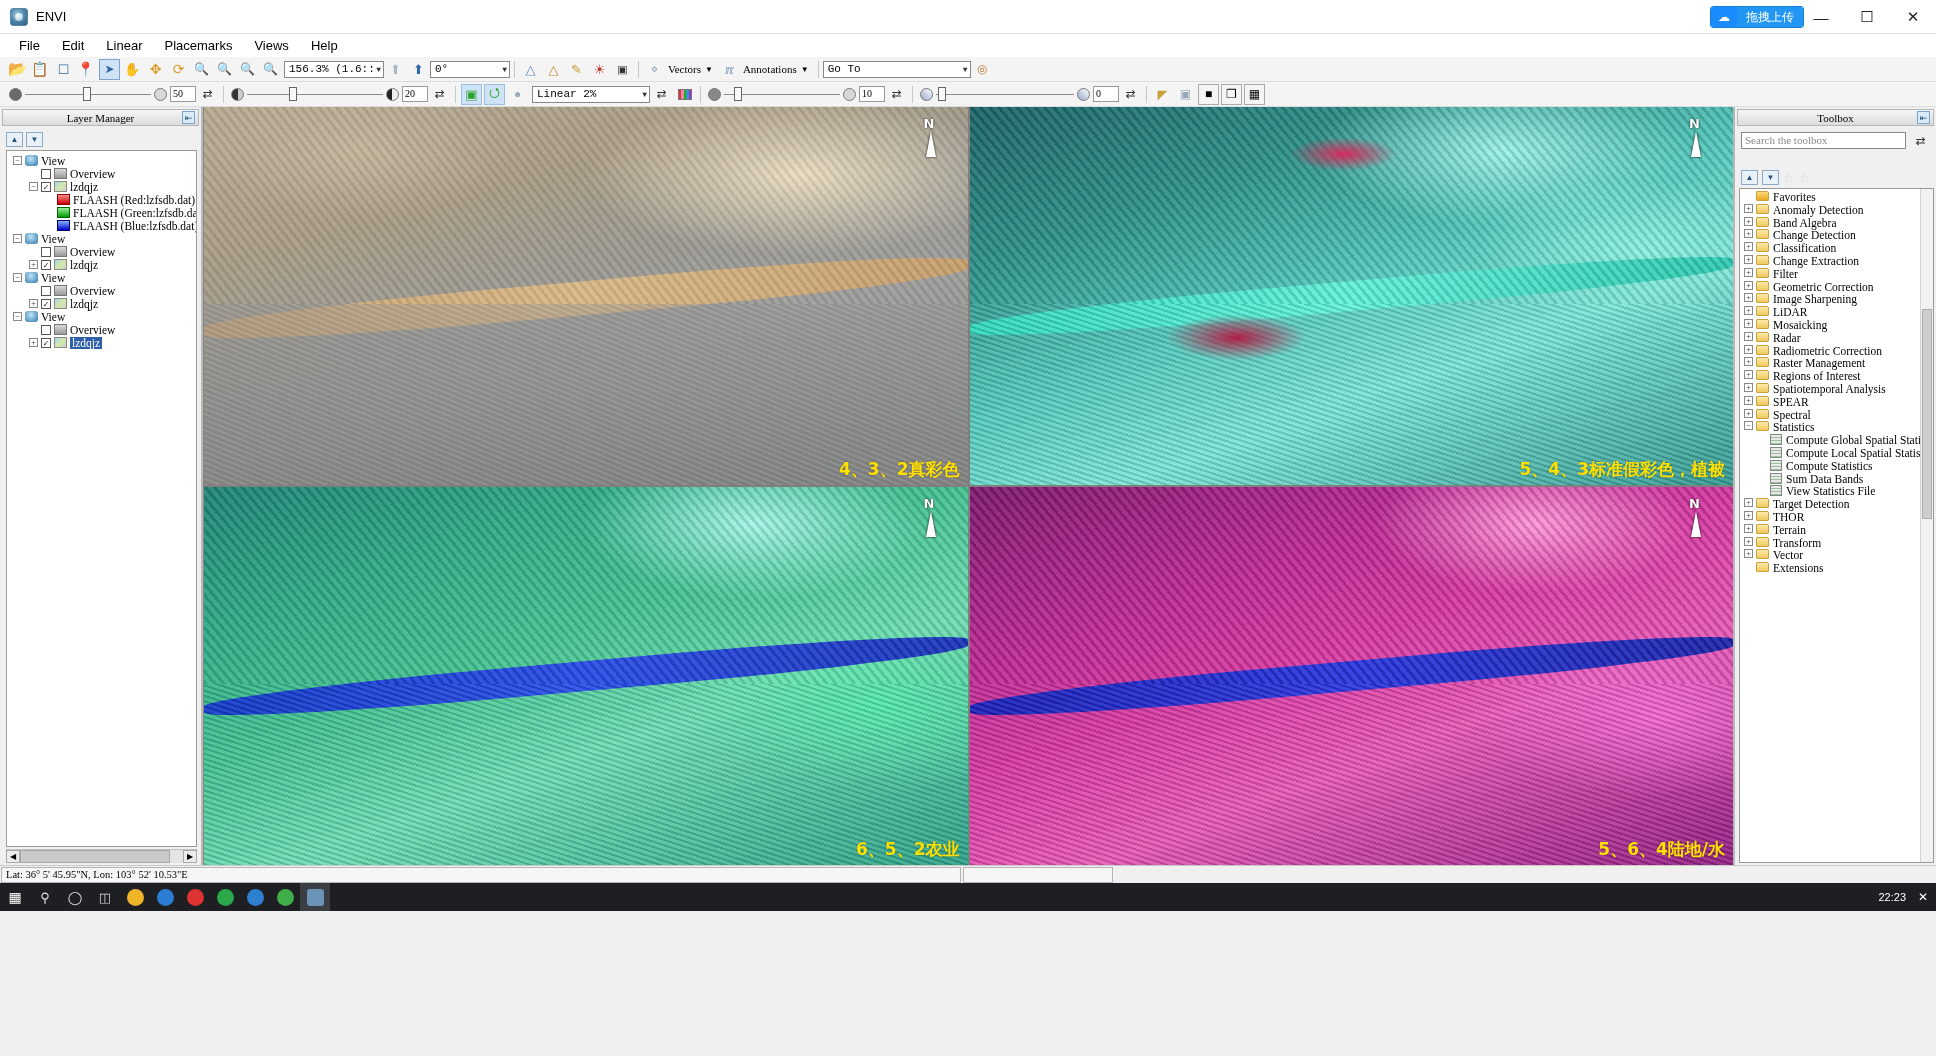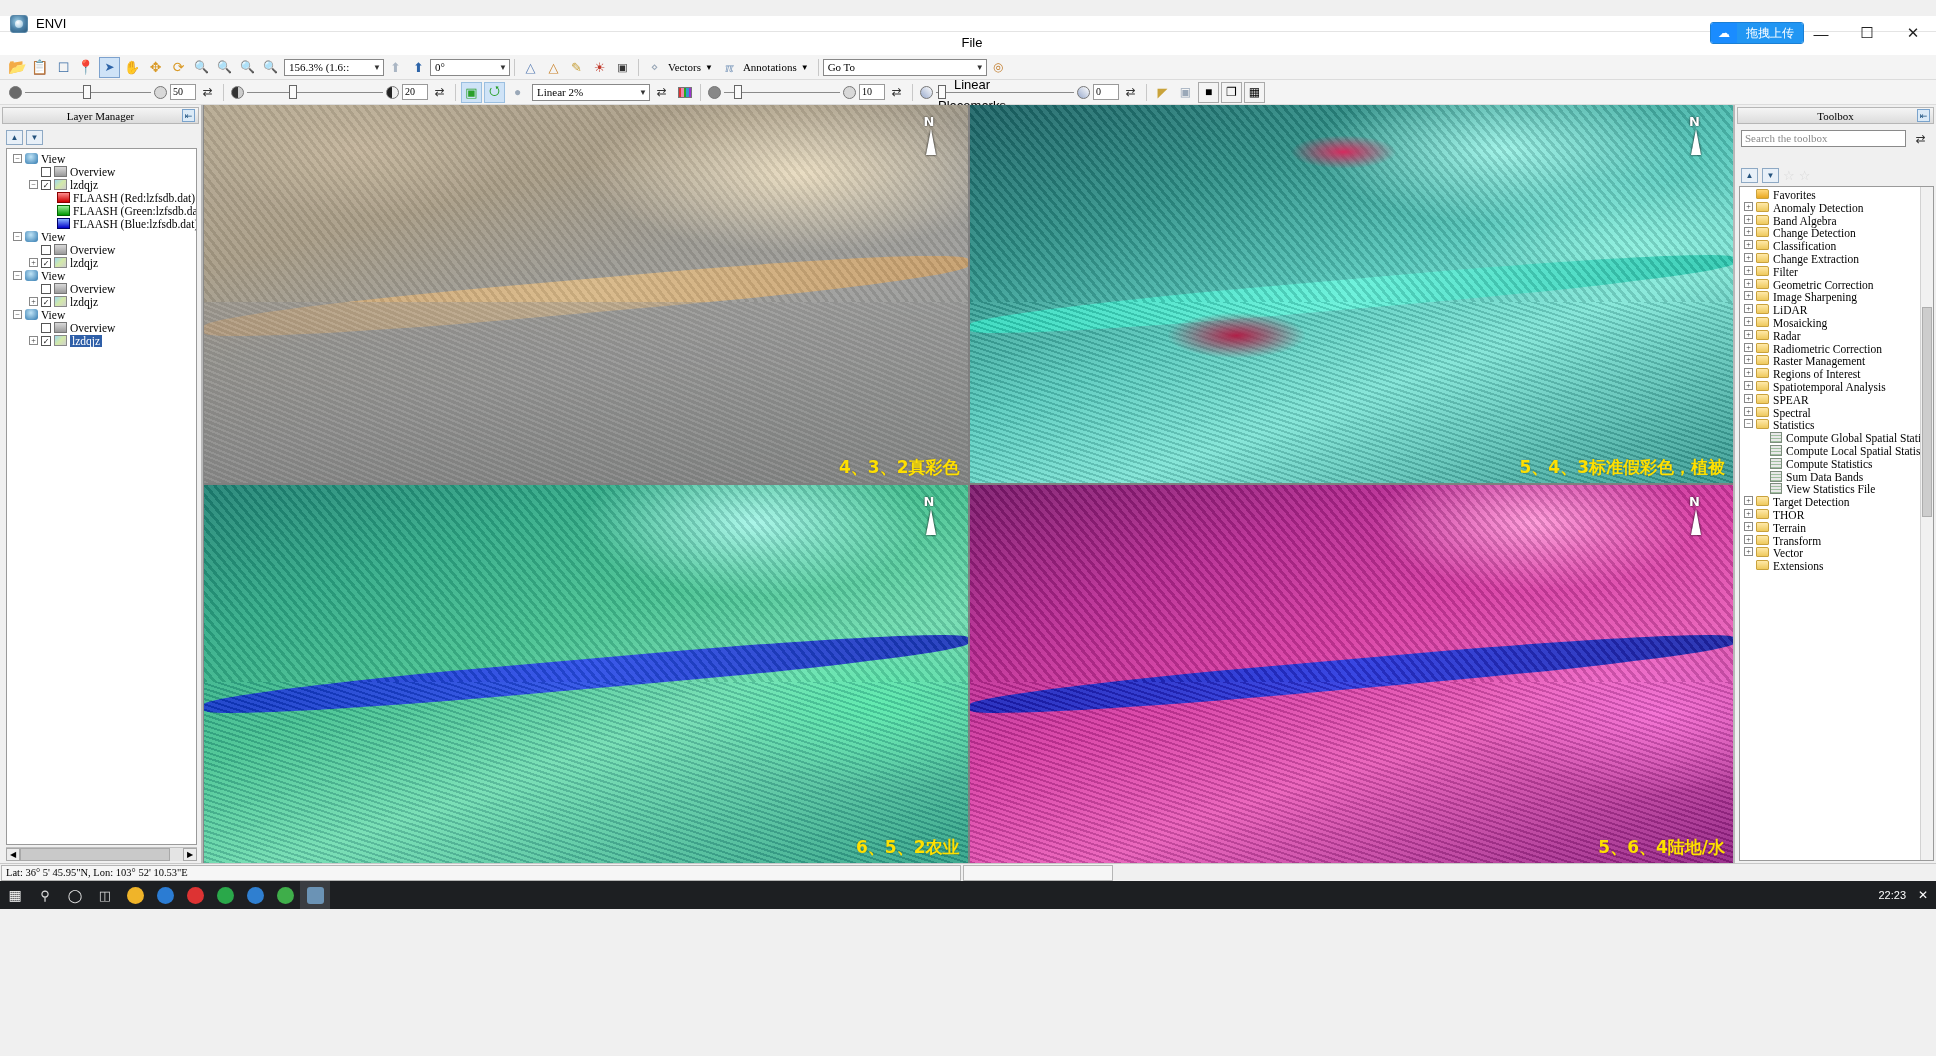--- a/index.html
+++ b/index.html
@@ -5,22 +5,22 @@
   * { box-sizing: border-box; }
   html, body { margin:0; padding:0; }
   body {
     width:1936px; height:1056px; overflow:hidden;
     font-family:"Liberation Sans", sans-serif;
     font-size:12px; color:#000;
     background:#f0f0f0;
   }
   
   #titlebar {
-    height:16px; background:#ffffff; display:flex; align-items:center;
-    border-bottom:1px solid #e4e4e4; position:relative;margin-top:16px;
+    height:34px; background:#ffffff; display:flex; align-items:center;
+    border-bottom:1px solid #e4e4e4; position:relative;
   }
   #app-icon {
     width:18px; height:18px; margin-left:10px; margin-right:8px;
     border-radius:3px;
     background:radial-gradient(circle at 40% 35%, #9fd0e8 0%, #4a7fa5 55%, #2d5c7f 100%);
     border:1px solid #5a88a8; position:relative;
   }
   #app-icon:after{content:"";position:absolute;left:4px;top:4px;width:8px;height:8px;border-radius:50%;
     background:radial-gradient(circle at 35% 30%, #ffffff 0%, #bcd9ea 60%, #6f9ebb 100%);}
   #app-title { font-size:13px; font-family:"Liberation Sans",sans-serif; }
@@ -28,33 +28,33 @@
   .win-btn { width:46px; height:34px; display:flex; align-items:center; justify-content:center;
     font-size:15px; color:#222; }
   #upload-pill{
     position:absolute; right:132px; top:6px; height:22px; display:flex; align-items:center;
     border-radius:3px; overflow:hidden; border:1px solid #1a7fd4;
   }
   #upload-pill .up-ic{background:#1a8cff;color:#fff;width:26px;height:20px;display:flex;align-items:center;justify-content:center;font-size:12px;}
   #upload-pill .up-tx{background:#2196f3;color:#fff;padding:0 9px;height:20px;display:flex;align-items:center;font-size:12px;}
 
   
-  #menubar { height:23px; background:#ffffff; display:flex; align-items:center; padding-left:8px;flex-direction:column; }
+  #menubar { height:23px; background:#ffffff; display:flex; align-items:center; padding-left:8px; }
   #menubar .mi { padding:3px 11px; font-size:13px; font-family:"Liberation Sans",sans-serif; }
 
   
   .toolbar { height:25px; background:#f4f4f4; display:flex; align-items:center;
              border-bottom:1px solid #dcdcdc; padding-left:6px; }
   .tb-ic { width:21px; height:21px; margin:0 1px; display:flex; align-items:center;
            justify-content:center; font-size:13px; position:relative; }
   .tb-ic.sel { border:1px solid #7da2ce; background:#cfe3f7; }
   .sep { width:1px; height:17px; background:#c8c8c8; margin:0 4px; }
   .combo { height:17px; border:1px solid #888; background:#fff; display:flex;
            align-items:center; padding:0 2px 0 4px; font-size:11px;
-           font-family:Liberation Serif, serif; }
+           font-family:Liberation Mono, monospace; }
   .combo .cv { flex:1; white-space:nowrap; overflow:hidden; }
   .combo .car { font-size:8px; padding-left:3px; color:#333; }
   .numbox { width:26px; height:16px; border:1px solid #999; background:#fff;
             font-size:10px; text-align:left; padding-left:2px; line-height:14px;
             font-family:"Liberation Serif",serif; }
   .slider { display:flex; align-items:center; }
   .sl-track { width:126px; height:1px; background:#8a8a8a; position:relative; }
   .sl-thumb { position:absolute; width:8px; height:14px; top:-7px; background:#fafafa;
               border:1px solid #666; }
   .knob { width:13px;height:13px;border-radius:50%;border:1px solid #777;margin:0 3px; }
@@ -210,21 +210,21 @@
   <div class="tb-ic" style="color:#c0392b;font-size:13px">☀</div>
   <div class="tb-ic" style="color:#333;font-size:11px">▣</div>
   <div class="sep"></div>
   <div class="tb-ic" style="color:#9aa8b8;font-size:12px">⋄</div>
   <span class="txtbtn">Vectors</span>
   <span class="car" style="font-size:8px;padding:0 5px 0 2px">▼</span>
   <div class="tb-ic" style="color:#6f8fb5;font-size:12px">ℼ</div>
   <span class="txtbtn">Annotations</span>
   <span class="car" style="font-size:8px;padding:0 5px 0 2px">▼</span>
   <div class="sep"></div>
-  <div class="combo" style="width:164px">
+  <div class="combo" style="width:148px">
     <span class="cv">Go To</span>
     <span class="car">▼</span>
   </div>
   <div class="tb-ic" style="color:#c07a28;font-size:12px">◎</div>
 </div>
 
 <div class="toolbar">
   <div class="knob" style="background:#6a6a6a"></div>
   <div class="slider">
     <div class="sl-track">

